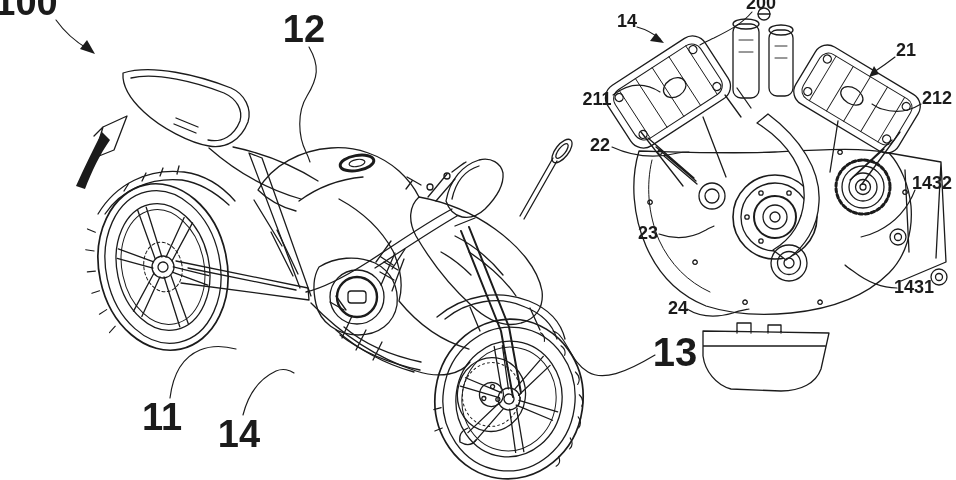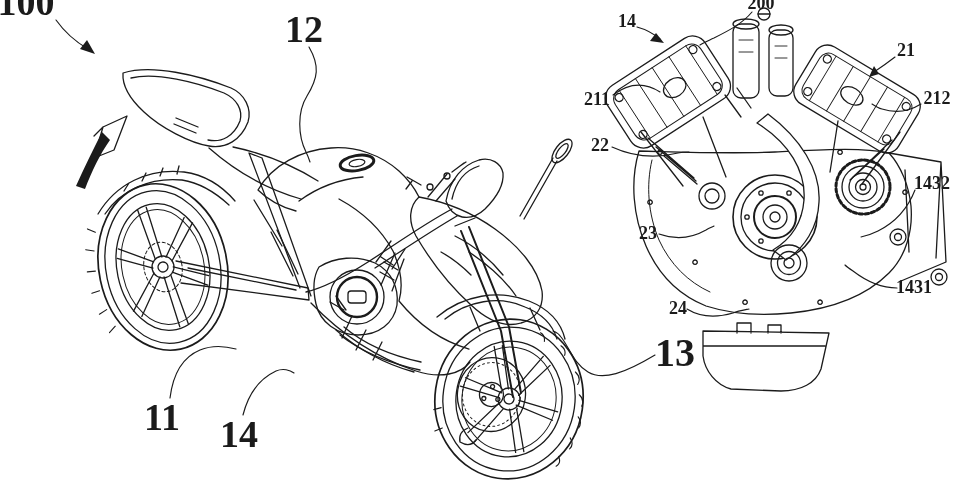--- a/index.html
+++ b/index.html
@@ -1,17 +1,17 @@
 <!DOCTYPE html>
 <html style="--ink: #1b1b1b; --bg: #ffffff;"><head>
 <meta charset="utf-8">
 <style>
   html,body{margin:0;padding:0}
   body{width:956px;height:480px;overflow:hidden;background:var(--bg,#ffffff)}
-  .stage{position:relative;width:956px;height:480px;font-family:Liberation Serif, serif;color:var(--ink,#1b1b1b)}
+  .stage{position:relative;width:956px;height:480px;font-family:Liberation Sans, sans-serif;color:var(--ink,#1b1b1b)}
   svg{display:block}
   text{font-weight:bold;fill:currentColor;stroke:none}
   .lbl-big{font-size:38px}
   .lbl-13{font-size:40px}
   .lbl-sm{font-size:18px}
 </style>
 </head>
 <body>
 
 <div class="stage">

